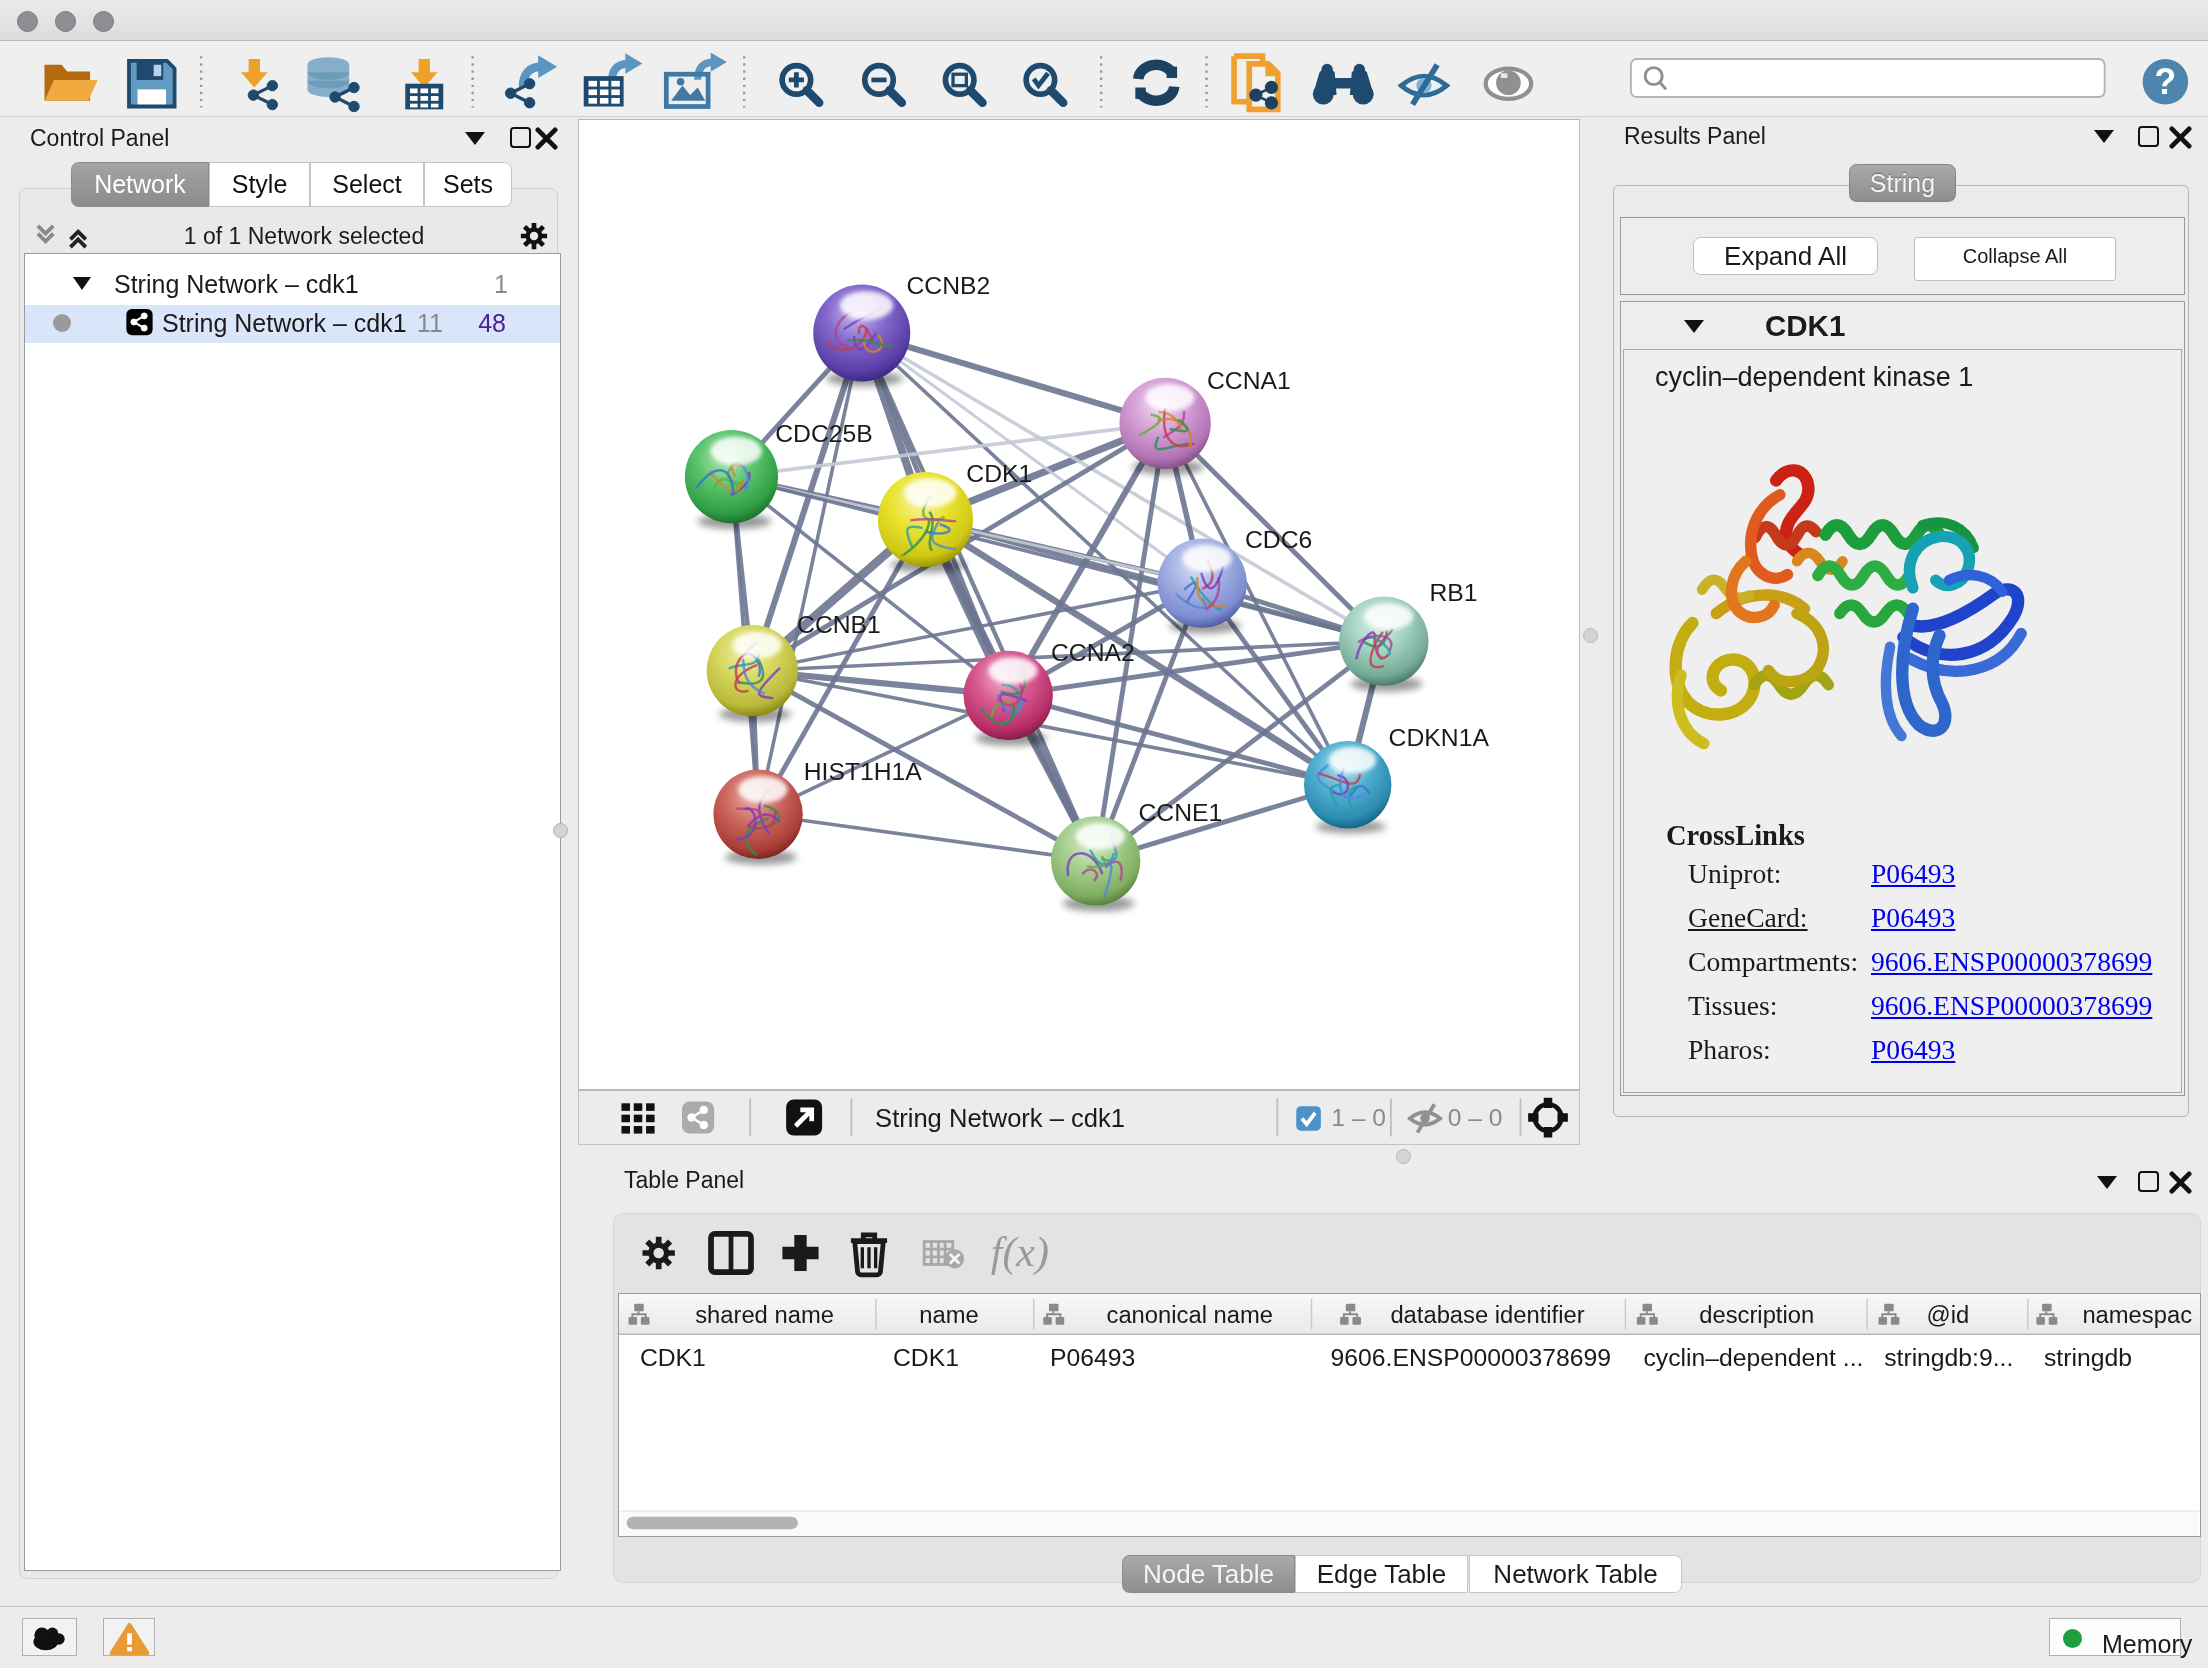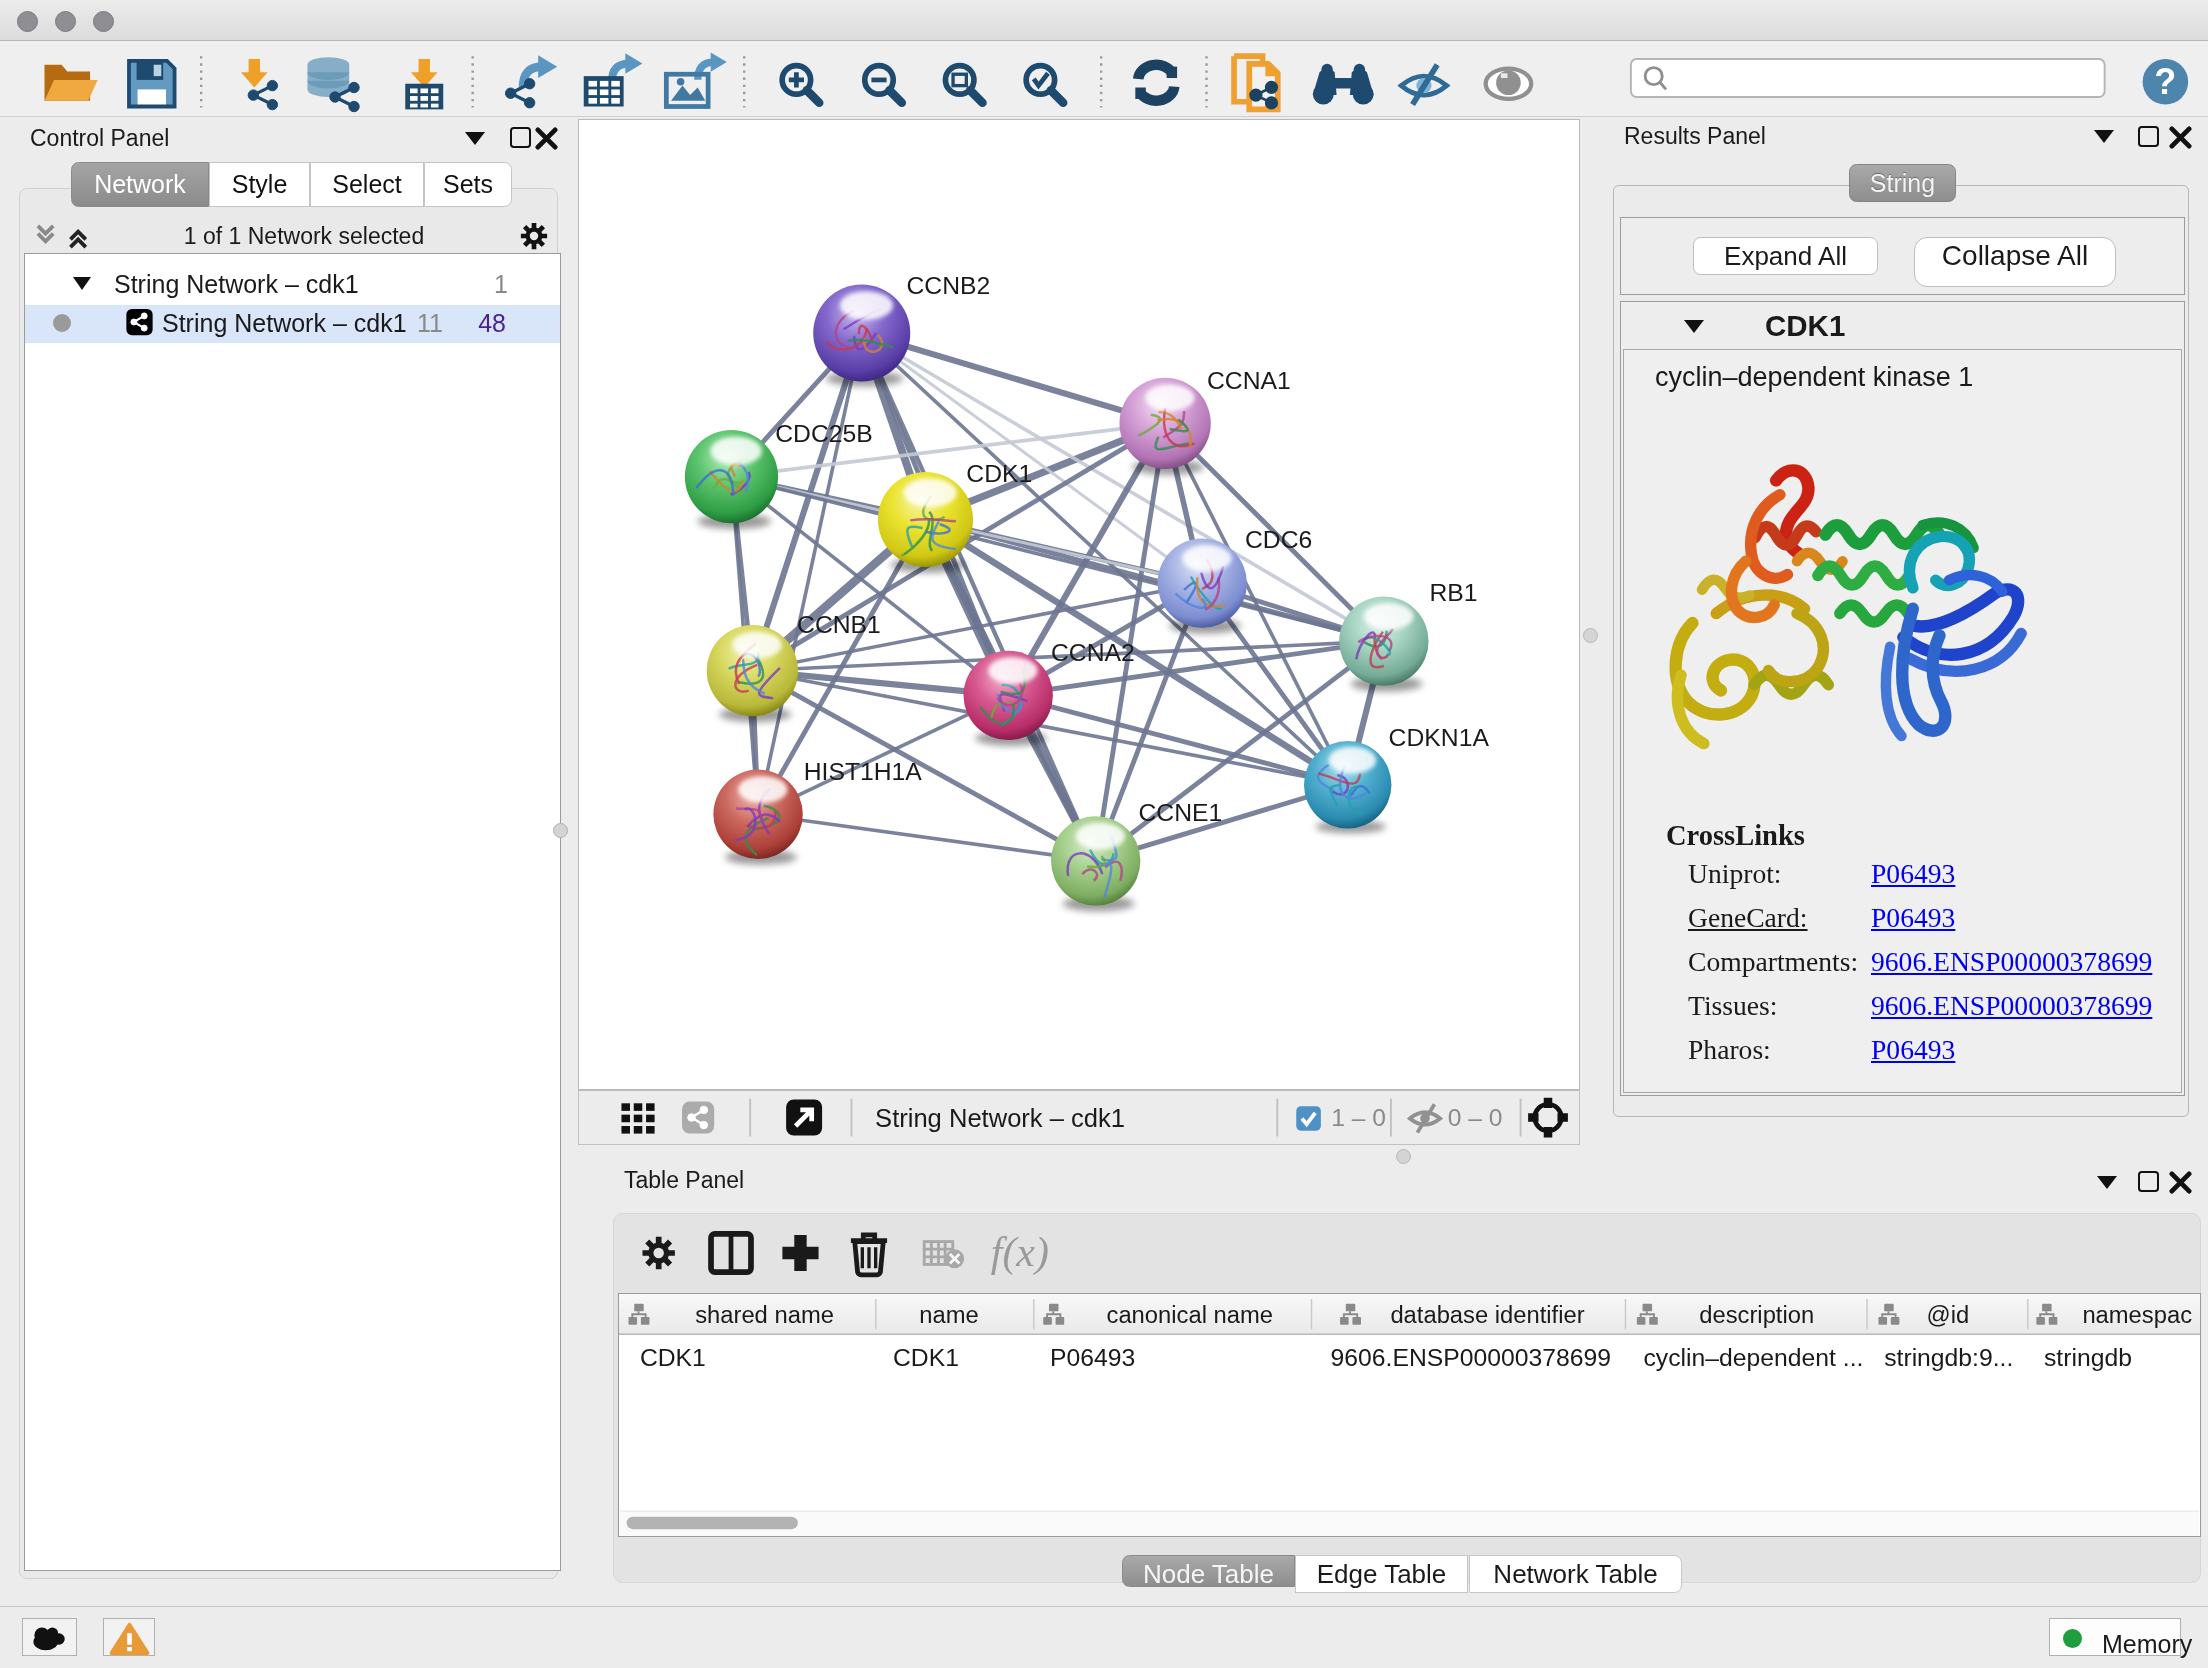--- a/index.html
+++ b/index.html
@@ -638,22 +638,22 @@
       <path d="M3 3 L21 21 M21 3 L3 21" stroke="#111" stroke-width="5" stroke-linecap="round"></path>
       </svg>
     <div id="rp-outer" class="abs"></div>
     <div class="abs" style="left:1849px;top:164px;width:107px;height:38px;border-radius:7.6px;
       background:linear-gradient(#a9a9a9,#8e8e8e);border:1px solid #848484;box-sizing:border-box;
       color:#f4f4f4;font-size:25px;text-align:center;line-height:36px;text-shadow:0 -1px 1px #6a6a6a;">String</div>
     <div class="abs" style="left:1620px;top:217px;width:565px;height:78px;background:#ededed;
       border:1.9px solid #9b9b9b;box-sizing:border-box;"></div>
     <div class="abs" style="left:1693px;top:237px;width:185px;height:38px;background:#fff;border:1px solid #bdbdbd;
       border-radius:7.6px;box-sizing:border-box;font-size:26px;text-align:center;line-height:36px;">Expand All</div>
-    <div class="abs" style="left:1914px;top:237px;width:202px;height:50px;background:#fff;border:1px solid #bdbdbd;
-      border-radius:13px;box-sizing:border-box;font-size:28px;text-align:center;line-height:36px;">Collapse All</div>
+    <div class="abs" style="left:1914px;top:237px;width:202px;height:44px;background:#fff;border:1px solid #bdbdbd;
+      border-radius:3px;box-sizing:border-box;font-size:20px;text-align:center;line-height:36px;">Collapse All</div>
     <div class="abs" style="left:1620px;top:301px;width:565px;height:795px;background:#ededed;
       border:1.9px solid #9b9b9b;box-sizing:border-box;"></div>
     <div class="abs collapse-tri" style="left:1684px;top:320px;border-left-width:10.5px;border-right-width:10.5px;"></div>
     <div class="abs" style="left:1765px;top:309px;font-size:29.5px;font-weight:bold;">CDK1</div>
     <div class="abs" style="left:1623px;top:349px;width:559px;height:744px;background:#efefef;
       border:1px solid #a8a8a8;box-sizing:border-box;"></div>
     <div class="abs" style="left:1655px;top:362px;font-size:27px;">cyclin–dependent kinase 1</div>
     <svg class="abs" style="left:1664px;top:447px;" width="380" height="333" viewBox="0 0 400 350">
 <g fill="none" stroke-linecap="round">
 
@@ -787,21 +787,21 @@
           <text x="748" y="76">9606.ENSP00000378699</text>
           <text x="1077" y="76">cyclin–dependent ...</text>
           <text x="1330" y="76">stringdb:9...</text>
           <text x="1498" y="76">stringdb</text>
         </g>
         <rect x="1" y="228" width="1660" height="26" fill="#fafafa"></rect>
         <path d="M1 228 H1661" stroke="#e2e2e2" stroke-width="1"></path>
         <rect x="8" y="234" width="180" height="13" rx="6.5" fill="#b3b3b3"></rect>
       </svg>
     </div>
-    <div class="abs" style="left:1122px;top:1555px;width:173px;height:32px;background:linear-gradient(#a9a9a9,#8e8e8e);
+    <div class="abs" style="left:1122px;top:1555px;width:173px;height:38px;background:linear-gradient(#a9a9a9,#8e8e8e);
        border:1px solid #8a8a8a;border-radius:7.6px 0 0 7.6px;box-sizing:border-box;color:#f6f6f6;
        font-size:26px;text-align:center;line-height:36px;">Node Table</div>
     <div class="abs" style="left:1295px;top:1555px;width:173px;height:38px;background:#fff;
        border:1px solid #c6c6c6;box-sizing:border-box;font-size:26px;text-align:center;line-height:36px;">Edge Table</div>
     <div class="abs" style="left:1469px;top:1555px;width:213px;height:38px;background:#fff;
        border:1px solid #c6c6c6;border-radius:0 7.6px 7.6px 0;box-sizing:border-box;font-size:26px;
        text-align:center;line-height:36px;">Network Table</div>
   </div>
   <div id="statusbar" class="abs">
     <div class="btnbox" style="left:22px;top:11.4px;width:55px;height:38px;">

